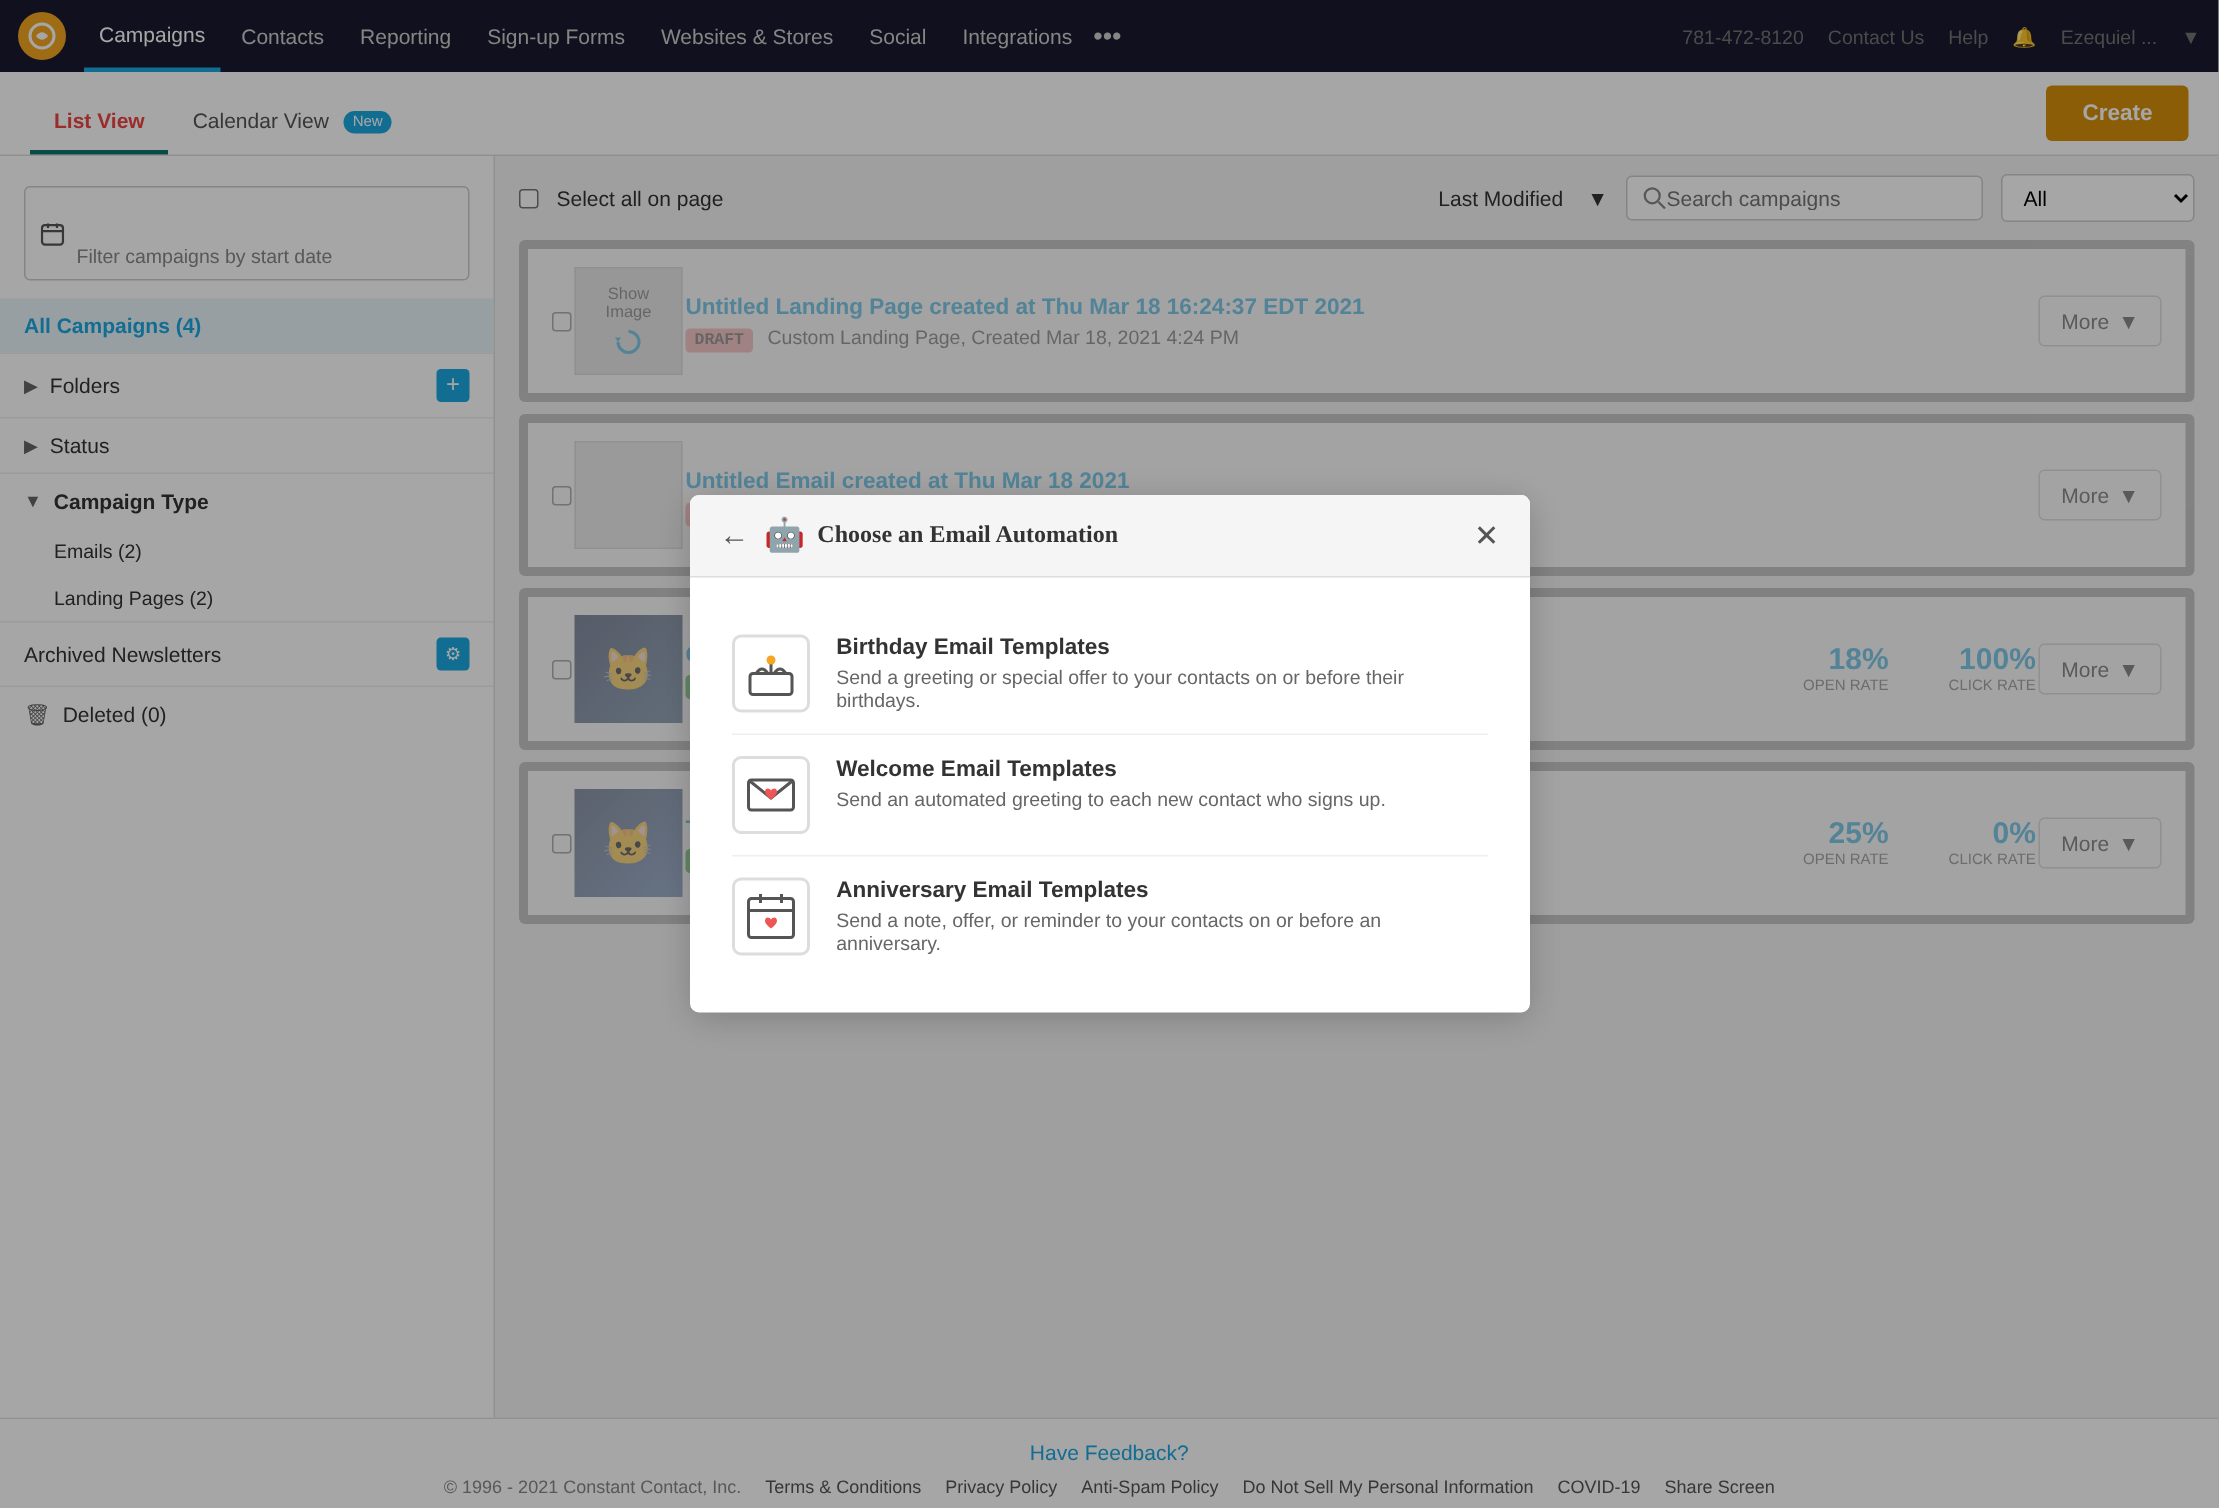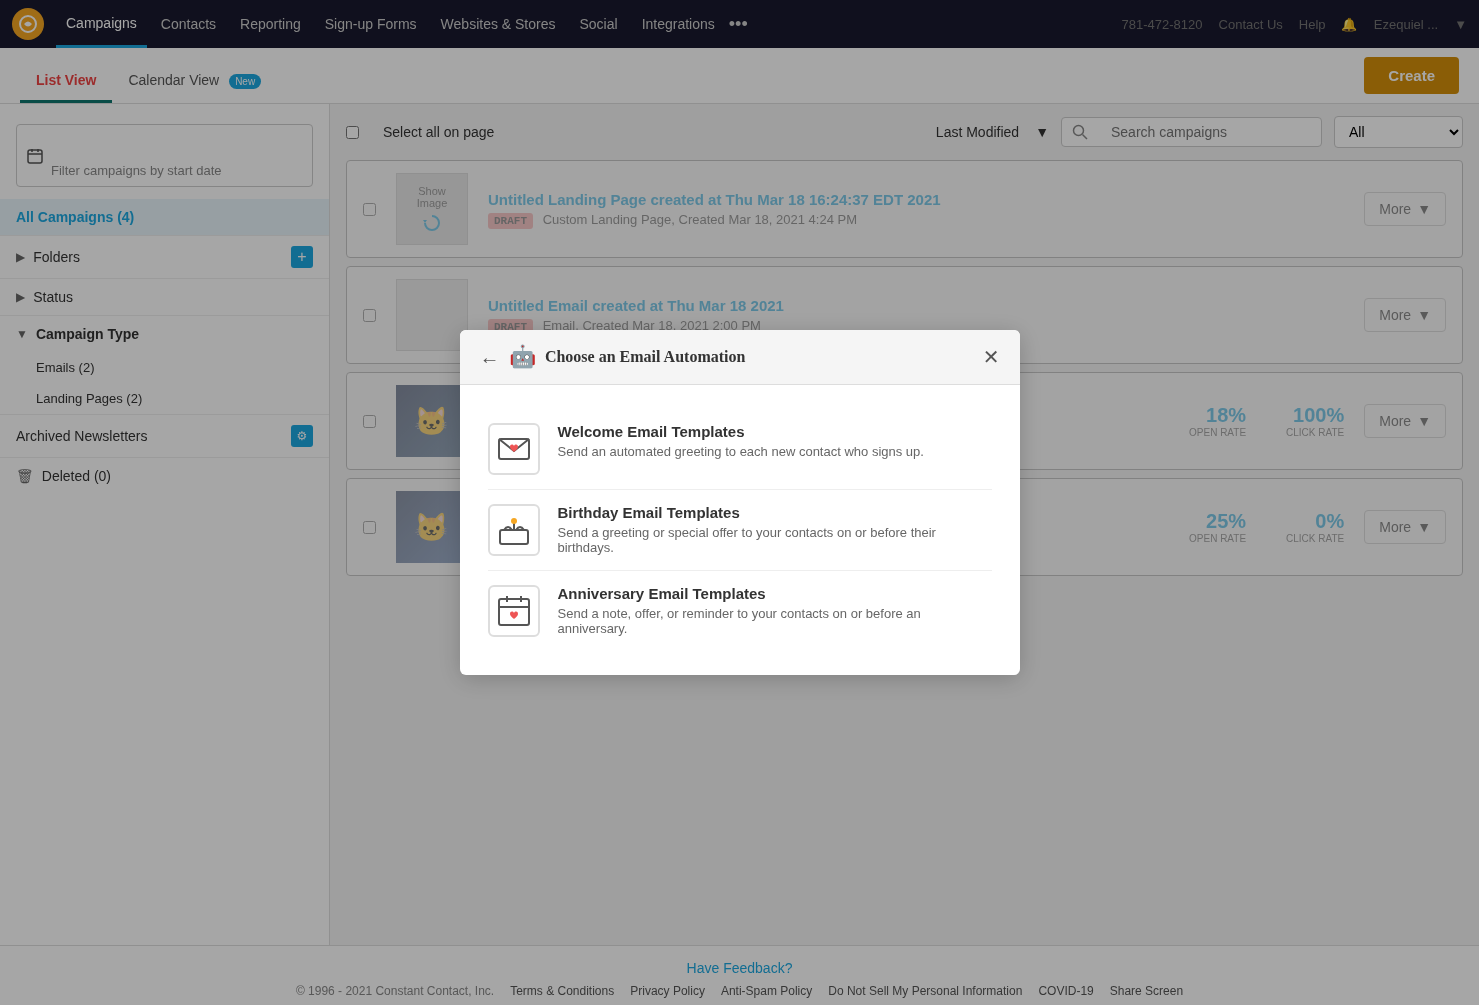--- a/index.html
+++ b/index.html
@@ -195,21 +195,21 @@
     }
     .toolbar-row {
       display: flex;
       align-items: center;
       gap: 12px;
       margin-bottom: 12px;
     }
     .select-all-label {
       display: flex;
       align-items: center;
-      gap: 24px;
+      gap: 12px;
       font-size: 14px;
       color: #333;
       cursor: pointer;
     }
     .sort-btn {
       margin-left: auto;
       display: flex;
       align-items: center;
       gap: 16px;
       font-size: 14px;
@@ -218,48 +218,48 @@
       background: none;
       border: none;
     }
     .search-box {
       display: flex;
       align-items: center;
       border: 1px solid #ccc;
       border-radius: 4px;
       padding: 6px 10px;
       background: #fff;
-      gap: 23px;
+      gap: 0;
     }
     .search-box input {
       border: none;
       outline: none;
       font-size: 14px;
       width: 200px;
       color: #888;
     }
     .search-filter-select {
       border: 1px solid #ccc;
       border-radius: 4px;
       padding: 6px 10px;
       font-size: 14px;
       background: #fff;
       cursor: pointer;
     }
 
     
     .campaign-card {
       background: #fff;
-      border: 1px solid #a3a3a3;
+      border: 6px solid #a3a3a3;
       border-radius: 4px;
       margin-bottom: 8px;
       display: flex;
       align-items: center;
       padding: 12px 16px;
-      gap: 20px;
+      gap: 2px;
       position: relative;
     }
     .campaign-card.dimmed {
       opacity: 0.55;
     }
     .campaign-thumb {
       width: 72px;
       height: 72px;
       background: #e0e0e0;
       border: 1px solid #ccc;
@@ -697,46 +697,46 @@
     <div class="modal-header">
       <button class="modal-back">←</button>
       <span class="modal-title-icon">🤖</span>
       <span class="modal-title">Choose an Email Automation</span>
       <button class="modal-close">✕</button>
     </div>
     <div class="modal-body">
 
       <div class="modal-option">
         <div class="option-icon">
-
-          <svg width="36" height="36" viewBox="0 0 36 36">
-            <rect x="3" y="8" width="30" height="20" rx="2" stroke="#555" stroke-width="2" fill="none"></rect>
-            <polyline points="3,8 18,20 33,8" stroke="#555" stroke-width="2" fill="none"></polyline>
-            <path d="M18 15 c-1-2-4-2-4 1 c0 2 4 5 4 5 c0 0 4-3 4-5 c0-3-3-3-4-1Z" fill="#e55"></path>
-          </svg>
-        </div>
-        <div class="option-text">
-          <div class="option-title">Welcome Email Templates</div>
-          <div class="option-desc">Send an automated greeting to each new contact who signs up.</div>
-        </div>
-      </div>
-
-      <div class="modal-option">
-        <div class="option-icon">
           <svg width="36" height="36" viewBox="0 0 36 36">
             <rect x="4" y="18" width="28" height="14" rx="2" stroke="#555" stroke-width="2" fill="none"></rect>
             <line x1="18" y1="18" x2="18" y2="10" stroke="#555" stroke-width="2"></line>
             <circle cx="18" cy="9" r="3" fill="#f5a623"></circle>
             <path d="M8 18 Q12 12 16 18" stroke="#555" stroke-width="2" fill="none"></path>
             <path d="M20 18 Q24 12 28 18" stroke="#555" stroke-width="2" fill="none"></path>
           </svg>
         </div>
         <div class="option-text">
           <div class="option-title">Birthday Email Templates</div>
           <div class="option-desc">Send a greeting or special offer to your contacts on or before their birthdays.</div>
+        </div>
+      </div>
+
+      <div class="modal-option">
+        <div class="option-icon">
+
+          <svg width="36" height="36" viewBox="0 0 36 36">
+            <rect x="3" y="8" width="30" height="20" rx="2" stroke="#555" stroke-width="2" fill="none"></rect>
+            <polyline points="3,8 18,20 33,8" stroke="#555" stroke-width="2" fill="none"></polyline>
+            <path d="M18 15 c-1-2-4-2-4 1 c0 2 4 5 4 5 c0 0 4-3 4-5 c0-3-3-3-4-1Z" fill="#e55"></path>
+          </svg>
+        </div>
+        <div class="option-text">
+          <div class="option-title">Welcome Email Templates</div>
+          <div class="option-desc">Send an automated greeting to each new contact who signs up.</div>
         </div>
       </div>
 
       <div class="modal-option">
         <div class="option-icon">
           <svg width="36" height="36" viewBox="0 0 36 36">
             <rect x="3" y="6" width="30" height="26" rx="2" stroke="#555" stroke-width="2" fill="none"></rect>
             <line x1="3" y1="14" x2="33" y2="14" stroke="#555" stroke-width="2"></line>
             <line x1="11" y1="3" x2="11" y2="9" stroke="#555" stroke-width="2"></line>
             <line x1="25" y1="3" x2="25" y2="9" stroke="#555" stroke-width="2"></line>

